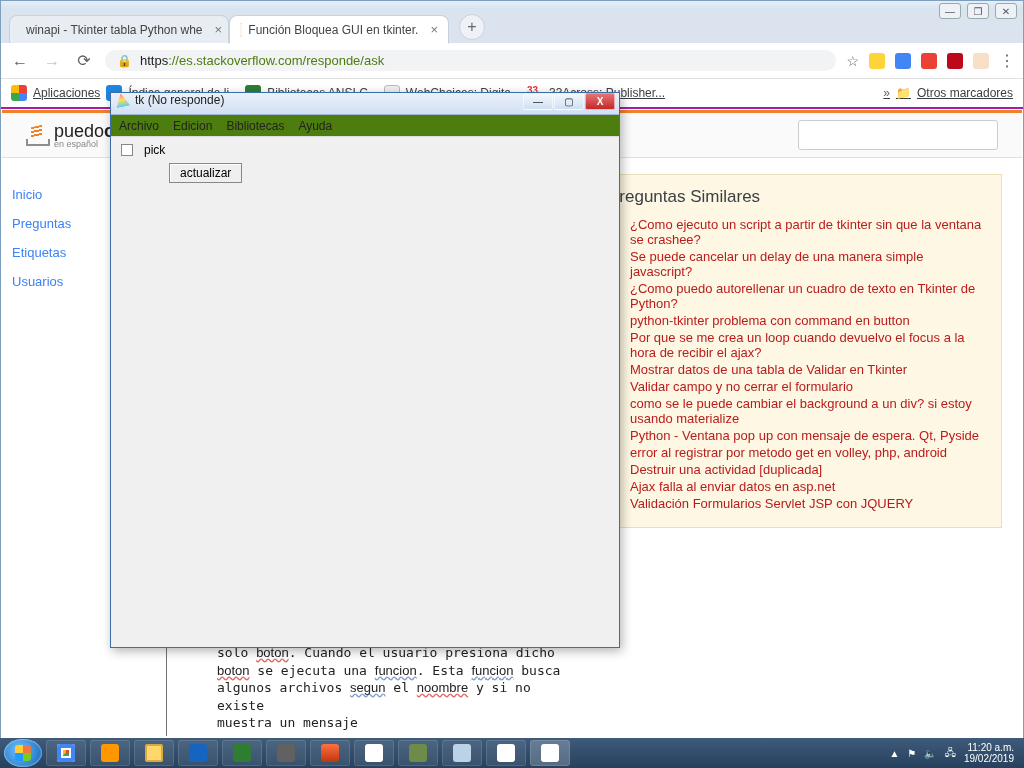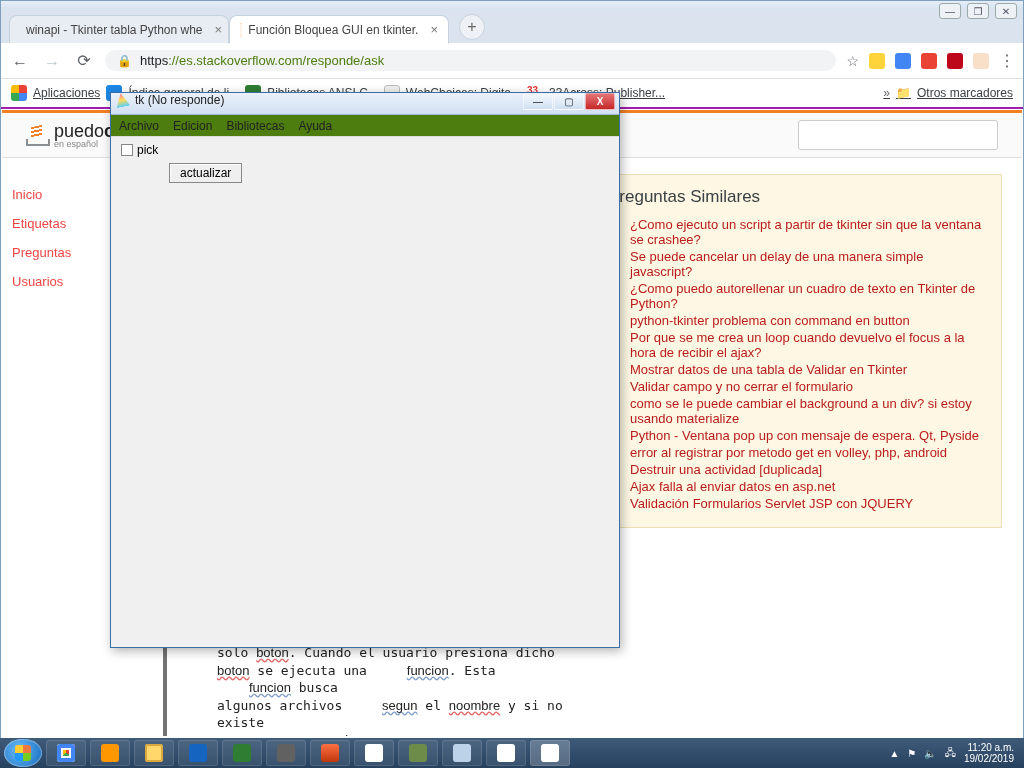--- a/index.html
+++ b/index.html
@@ -56,45 +56,45 @@
   .so-logo b { font-weight: bold; }
   .so-logo .es { font-size: 9px; color: #888; display: block; margin-top: -3px; }
   .so-search { margin-left: auto; width: 200px; height: 30px; border: 1px solid #ccc; background: #fff; border-radius: 3px; }
   .so-user { display: flex; align-items: center; gap: 12px; font-size: 12px; color: #666; }
   .so-ava { width: 22px; height: 22px; background: #555; border-radius: 2px; }
   .rep { color: #444; font-weight: bold; }
   .badge-b { color: #c38b27; }
   .so-ic { color: #888; font-size: 15px; }
 
   .so-content { position: absolute; top: 48px; left: 0; right: 0; bottom: 0; display: flex; }
-  .so-side { width: 165px; border-right: 4px solid #737373; padding: 22px 0 0 10px; font-size: 13px; color: #ef4444; }
+  .so-side { width: 165px; border-right: 1px solid #737373; padding: 22px 0 0 10px; font-size: 13px; color: #3b82f6; }
   .so-side div { padding: 7px 0; }
   .so-main { flex: 1; padding: 16px 20px; overflow: hidden; display: flex; gap: 20px; }
   .so-body { flex: 1; padding-top: 470px; font-family: Consolas, monospace; font-size: 13px; color: #222; line-height: 1.35; white-space: pre-wrap; padding-left: 30px; }
   .so-body .sq{ text-decoration: underline wavy #e06666; text-decoration-skip-ink: none; }
-  .so-body .sq2{ text-decoration: underline wavy #7f9dc9; text-decoration-skip-ink: none; margin-left: 32px; }
+  .so-body .sq2{ text-decoration: underline wavy #7f9dc9; text-decoration-skip-ink: none; }
   .so-right { width: 411px; }
   .similar { background: #fdf7e3; border: 1px solid #eadfb6; padding: 12px 16px 14px; font-size: 13px; }
   .similar h3 { font-size: 17px; font-weight: normal; color: #3b4045; margin-bottom: 10px; }
   .similar ul { list-style: disc; padding-left: 22px; color: #333; }
   .similar li { margin: 2px 0; }
   .similar a { color: #b91c1c; text-decoration: none; }
 
   
   .tkwin { position: absolute; left: 110px; top: 92px; width: 510px; height: 556px; border: 1px solid #3a6ea5; background: #f0f0f0; box-shadow: 2px 3px 10px rgba(0,0,0,.3); }
   .tk-title { height: 22px; background: linear-gradient(#eaf1fb,#d2e0f2); display: flex; align-items: flex-start; padding: 0 4px; font-size: 12px; color: #222; border-bottom: 1px solid #9fb6d4; }
   .tk-title .feather { width: 14px; height: 14px; margin-right: 6px; background: linear-gradient(#f7a,#fd5,#5cf); clip-path: polygon(50% 0,100% 100%,0 100%); transform: rotate(-12deg); }
   .tk-controls { margin-left: auto; display: flex; }
   .tk-controls span { width: 30px; height: 17px; display: flex; align-items: center; justify-content: center; font-size: 10px; border: 1px solid #fff8; border-radius: 2px; margin-left: 1px; }
   .tk-min{background:linear-gradient(#f4f8fc,#cfe0f2);color:#222}
   .tk-max{background:linear-gradient(#f4f8fc,#cfe0f2);color:#222}
   .tk-close{background:linear-gradient(#e57373,#c62828);color:#fff;font-weight:bold;width:44px}
   .tk-menu { height: 22px; background: #4d7c0f; display: flex; align-items: center; gap: 14px; padding: 0 8px; font-size: 12px; color: #222; border-bottom: 1px solid #dcdcdc; }
   .tk-body { padding: 6px 10px; font-size: 12px; color: #000; }
-  .tk-check { display: flex; align-items: center; gap: 4px; margin-bottom: 6px; }
+  .tk-check { display: flex; align-items: center; gap: 11px; margin-bottom: 6px; }
   .tk-check .box { width: 12px; height: 12px; border: 1px solid #888; background: #fff; }
   .tk-btn { display: inline-block; border: 1px solid #888; background: #efefef; padding: 2px 10px; font-size: 12px; margin-left: 48px; box-shadow: 1px 1px 0 #fff inset; }
 
   
   .taskbar { position: absolute; bottom: 0; left: 0; right: 0; height: 30px; background: linear-gradient(#3f5b7a,#26415e); display: flex; align-items: center; padding: 0 4px; gap: 4px; }
   .start { width: 38px; height: 28px; border-radius: 50%; background: radial-gradient(circle at 40% 40%,#6fc0ff,#0a62b5); box-shadow: inset 0 0 2px #fff; display:flex;align-items:center;justify-content:center }
   .start::after{content:"";width:16px;height:16px;background:conic-gradient(#e74 0 25%,#7c2 0 50%,#29f 0 75%,#fc3 0);border-radius:3px}
   .task { width: 40px; height: 26px; border-radius: 3px; display: flex; align-items: center; justify-content: center; background: rgba(255,255,255,.08); border: 1px solid rgba(255,255,255,.12); }
   .task.active { background: rgba(255,255,255,.22); }
   .task .ic { width: 18px; height: 18px; border-radius: 3px; }
@@ -194,22 +194,22 @@
         <span>
           <span>puedo</span><b>overflow</b>
           <span class="es">en español</span>
         </span>
       </div>
       <div class="so-search"></div>
     </div>
     <div class="so-content">
       <div class="so-side">
         <div>Inicio</div>
+        <div>Preguntas</div>
         <div>Etiquetas</div>
-        <div>Preguntas</div>
         <div>Usuarios</div>
       </div>
       <div class="so-main">
         <div class="so-body" id="so-body">solo <span class="sq">boton</span>. Cuando el usuario presiona dicho
 <span class="sq">boton</span> se ejecuta una <span class="sq2">funcion</span>. Esta <span class="sq2">funcion</span> busca
 algunos archivos <span class="sq2">segun</span> el <span class="sq">noombre</span> y si no existe
 muestra un mensaje</div>
         <div class="so-right">
           <div class="similar">
             <h3>Preguntas Similares</h3>

